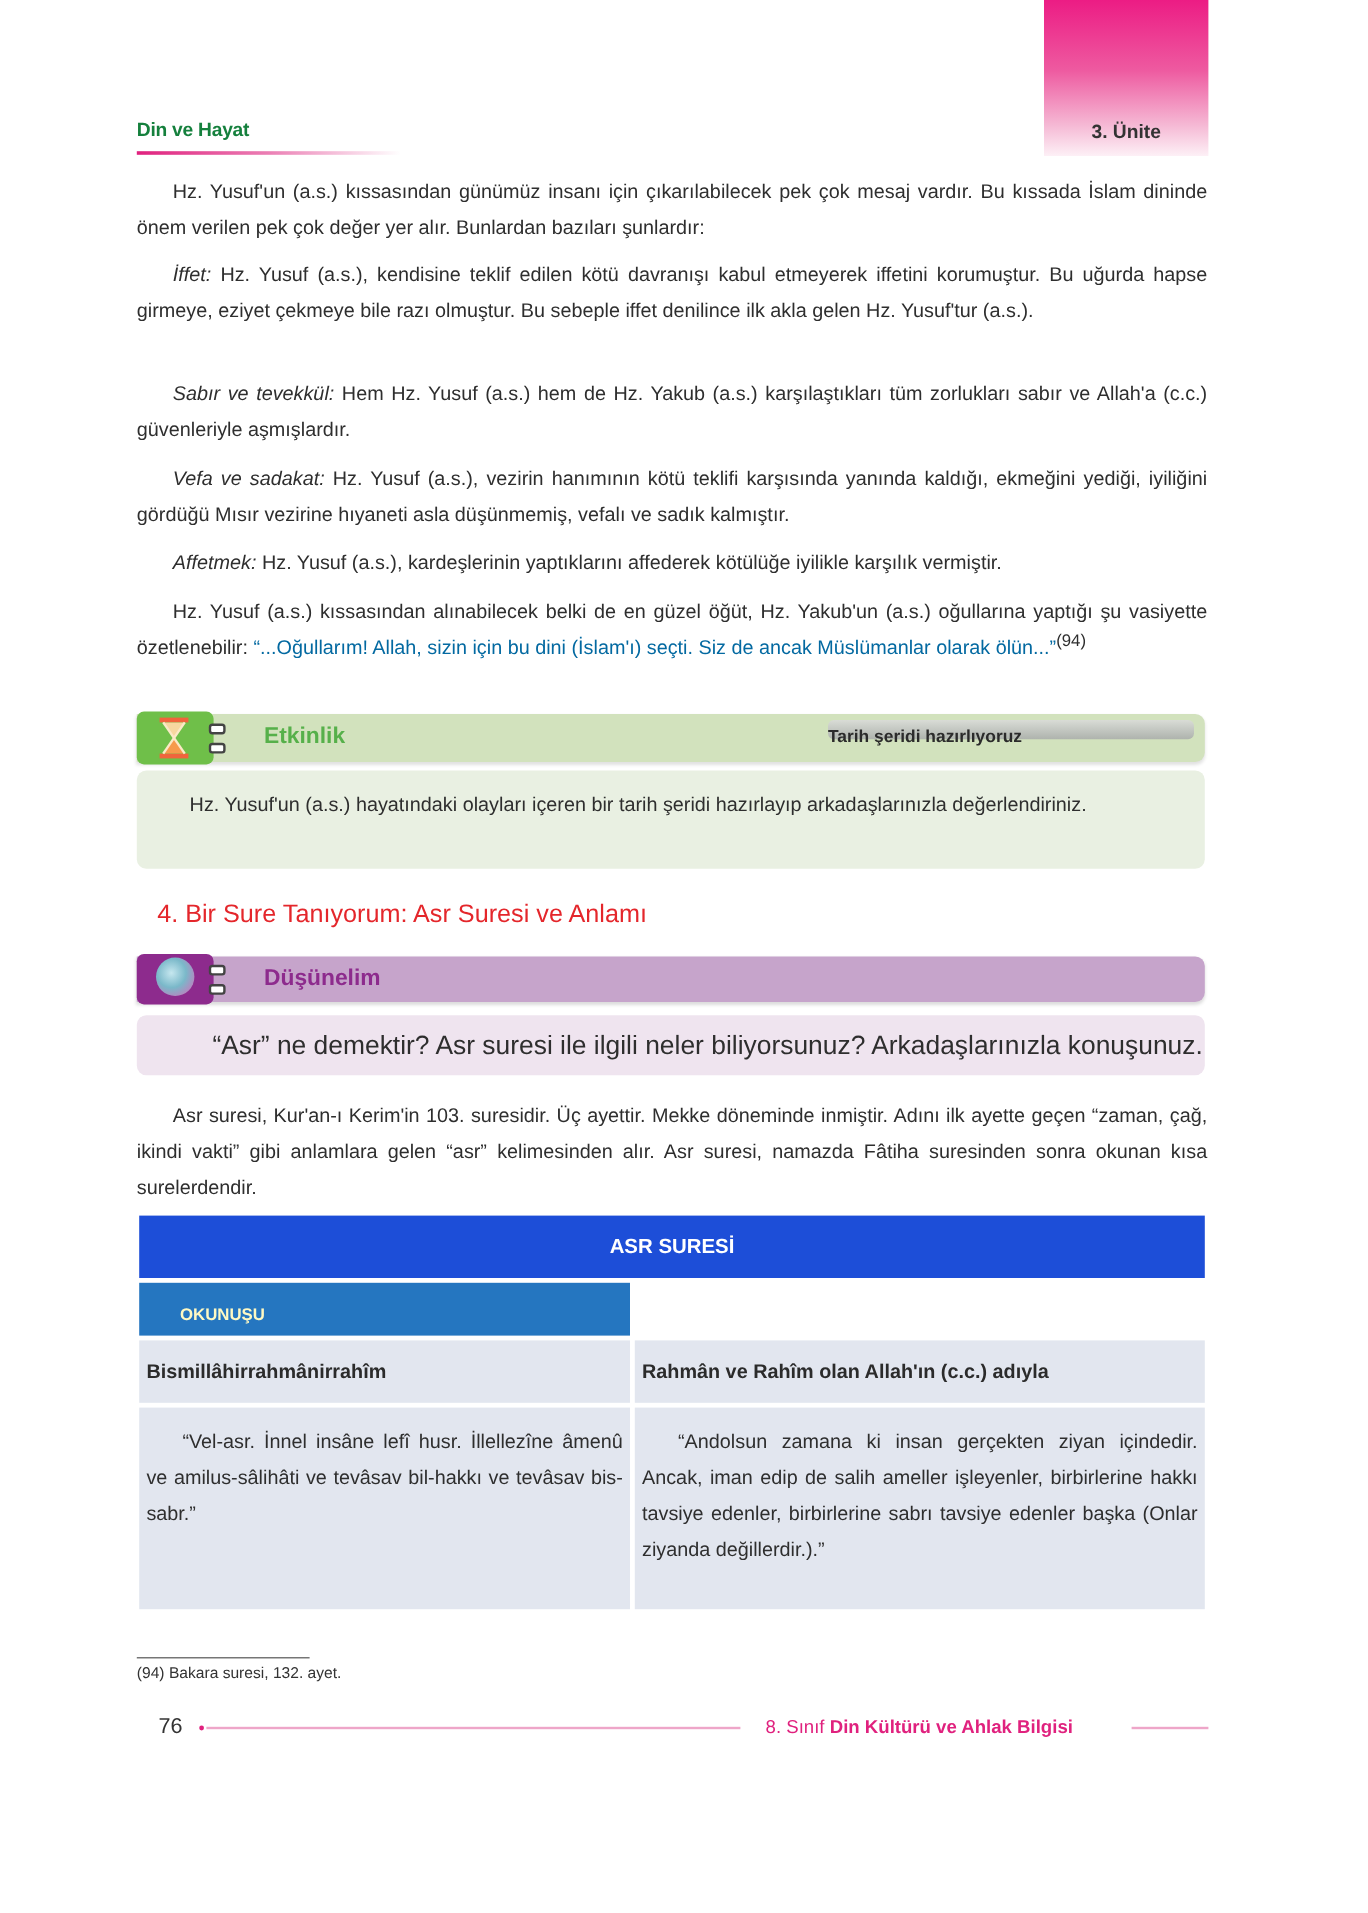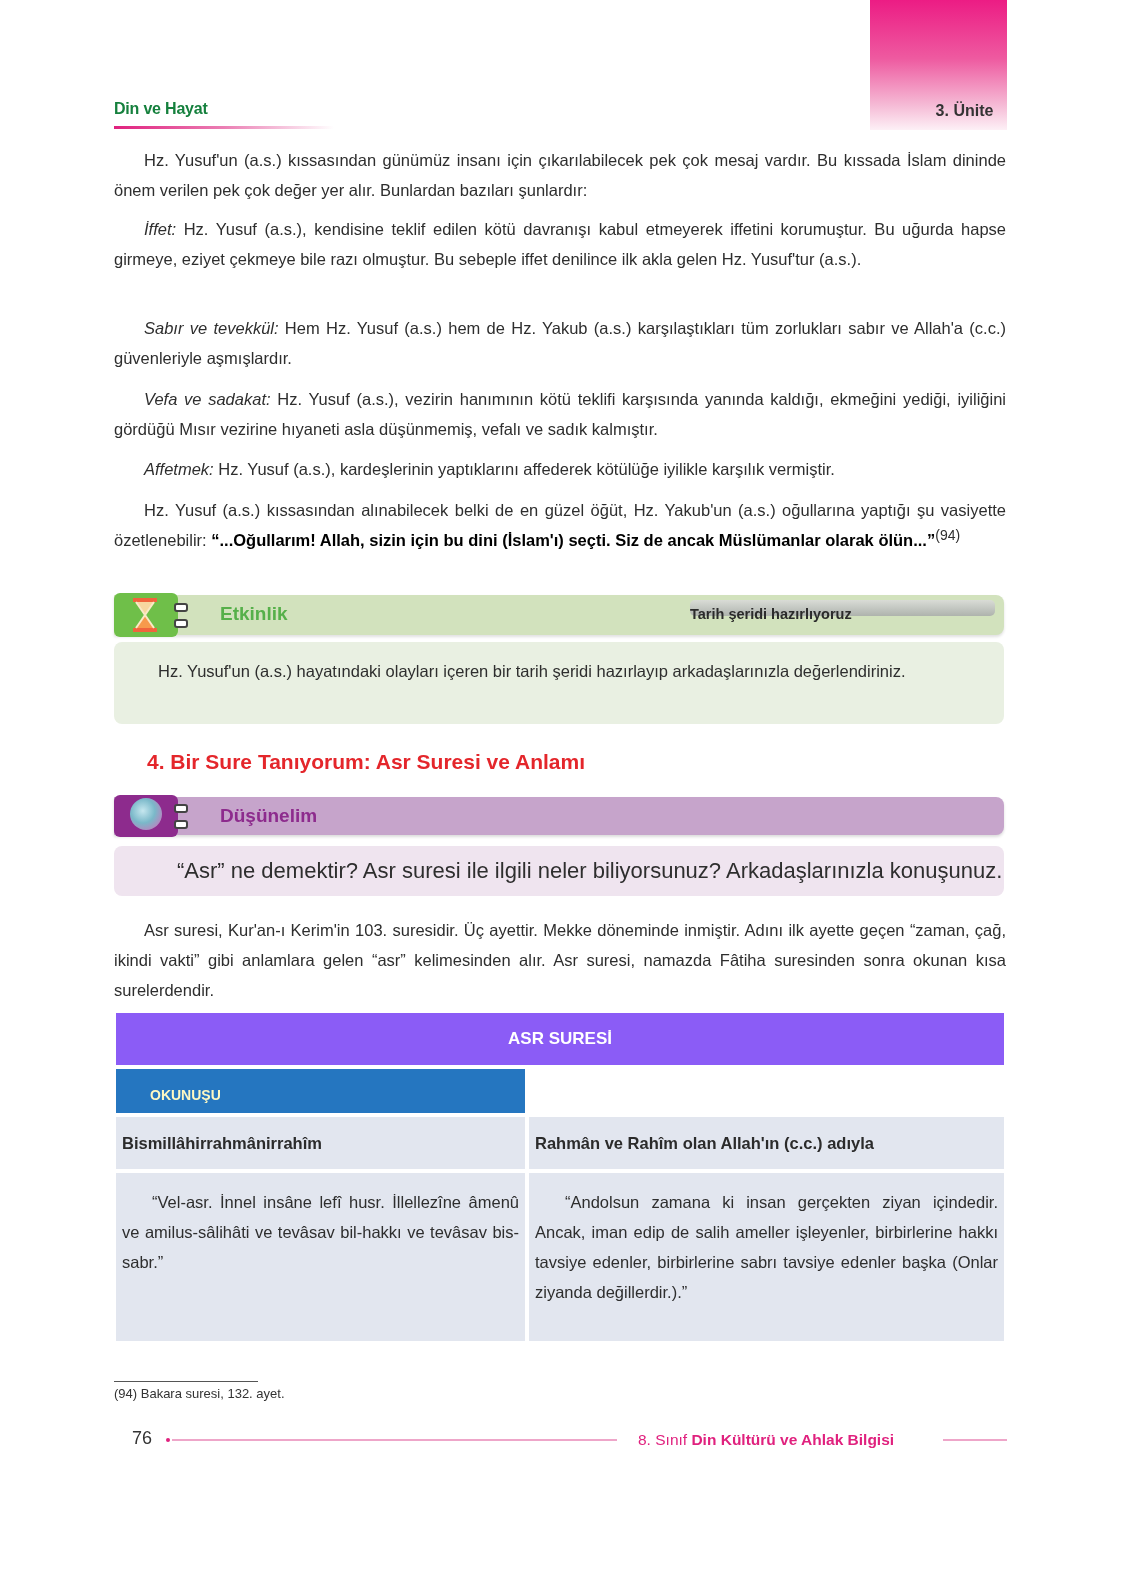--- a/index.html
+++ b/index.html
@@ -4,60 +4,60 @@
 <style>
   html, body { margin: 0; padding: 0; background: #ffffff; }
   body { width: 1140px; height: 1594px; position: relative; overflow: hidden;
          font-family: "Liberation Sans", sans-serif; color: #2b2b2b; }
   .abs { position: absolute; }
 
   
   .unit-tab { left: 870px; top: 0; width: 137px; height: 130px;
     background: linear-gradient(to bottom, #ec1c84 0%, #ee5aa0 45%, #f5b8d4 80%, #fdf0f6 100%); }
   .unit-label { left: 870px; top: 102px; width: 137px; text-align: center;
-    font-size: 16px; font-weight: bold; color: #333; padding-left: 26px; }
+    font-size: 16px; font-weight: bold; color: #333; }
   .section-label { left: 114px; top: 100px; font-size: 16px; font-weight: bold; color: #15803d; letter-spacing: -0.2px; }
   .section-rule { left: 114px; top: 126px; width: 220px; height: 3px;
     background: linear-gradient(to right, #e0217e 0%, #eb7fb4 50%, rgba(255,255,255,0) 100%); }
 
   
   .para { left: 114px; width: 892px; font-size: 16.5px; line-height: 30px; color: #2e2e2e; text-align: justify; }
   .para p { margin: 0; text-indent: 30px; }
   .para i { font-style: italic; }
-  .para b { font-weight: bold; color: #000000; }
+  .para b { font-weight: normal; color: #0369a1; }
   sup { font-size: 14px; vertical-align: super; line-height: 0; }
 
   
   .etk-bar { left: 114px; top: 595px; width: 890px; height: 40px; background: #d2e2bd; border-radius: 0 8px 8px 0; box-shadow: 0 2px 3px rgba(0,0,0,0.12); }
   .etk-icon { left: 114px; top: 593px; width: 64px; height: 44px; background: #6fbf49; border-radius: 6px; }
   .etk-hourglass { left: 130px; top: 597px; width: 30px; height: 36px; }
   .ring { width: 10px; height: 5px; border: 2px solid #444; border-radius: 3px; background: #fff; }
   .etk-title { left: 220px; top: 603px; font-size: 19px; font-weight: bold; color: #56b04a; }
   .etk-pill { left: 690px; top: 600px; width: 305px; height: 16px; border-radius: 5px;
     background: linear-gradient(to bottom, #d9dcd6, #aeb3ad); text-align: left; line-height: 28px;
     font-size: 14.5px; font-weight: bold; color: #2b2b2b; }
   .etk-body { left: 114px; top: 642px; width: 890px; height: 82px; background: #e9f0e2; border-radius: 8px; }
   .etk-text { left: 128px; top: 656px; width: 862px; font-size: 16.5px; line-height: 30px; color: #2e2e2e; }
   .etk-text p { margin: 0; text-indent: 30px; }
 
   
-  .h4 { left: 147px; top: 750px; font-size: 21px; font-weight: bold; color: #e4262b; }
+  .h4 { left: 131px; top: 750px; font-size: 21px; font-weight: normal; color: #e4262b; }
 
   
   .dus-bar { left: 114px; top: 797px; width: 890px; height: 38px; background: #c6a4cb; border-radius: 0 8px 8px 0; box-shadow: 0 2px 3px rgba(0,0,0,0.14); }
   .dus-icon { left: 114px; top: 795px; width: 64px; height: 42px; background: #8d2b8d; border-radius: 6px; }
   .dus-globe { left: 130px; top: 798px; width: 32px; height: 32px; border-radius: 50%;
     background: radial-gradient(circle at 40% 40%, #c6e7ef 0%, #7ab8c9 45%, #b28ac0 75%, #8d2b8d 100%); }
   .dus-title { left: 220px; top: 805px; font-size: 19px; font-weight: bold; color: #8d2b8d; }
   .dus-body { left: 114px; top: 846px; width: 890px; height: 50px; background: #efe4ef; border-radius: 8px; }
   .dus-text { left: 160px; top: 856px; font-size: 22px; line-height: 30px; color: #2e2e2e; margin-left: 17px; }
 
   
   .tbl { left: 116px; top: 1013px; width: 888px; }
-  .tbl-title { height: 52px; background: #8b5cf6; color: #fff; font-weight: bold; font-size: 17px; text-align: center; line-height: 52px; }
+  .tbl-title { height: 52px; background: #1d4ed8; color: #fff; font-weight: bold; font-size: 17px; text-align: center; line-height: 52px; }
   .tbl-row { display: flex; margin-top: 4px; }
   .tbl-cell { box-sizing: border-box; }
   .tbl-cell.left { width: 409px; margin-right: 4px; }
   .tbl-cell.right { width: 475px; }
   .tbl-head .tbl-cell { height: 44px; background: #2576c0; color: #fef9c3; font-weight: bold; font-size: 14px; line-height: 52px; padding-left: 34px; }
   .tbl-head .tbl-cell.right { padding-left: 34px; }
   .tbl-r1 .tbl-cell { height: 52px; background: #e2e6ef; font-weight: bold; font-size: 16.5px; line-height: 52px; color: #2b2b2b; padding-left: 6px; }
   .tbl-r2 .tbl-cell { height: 168px; background: #e2e6ef; font-size: 16.5px; line-height: 30px; color: #2e2e2e; padding: 14px 6px 0 6px; text-align: justify; }
   .tbl-r2 .tbl-cell p { margin: 0; text-indent: 30px; }
 

